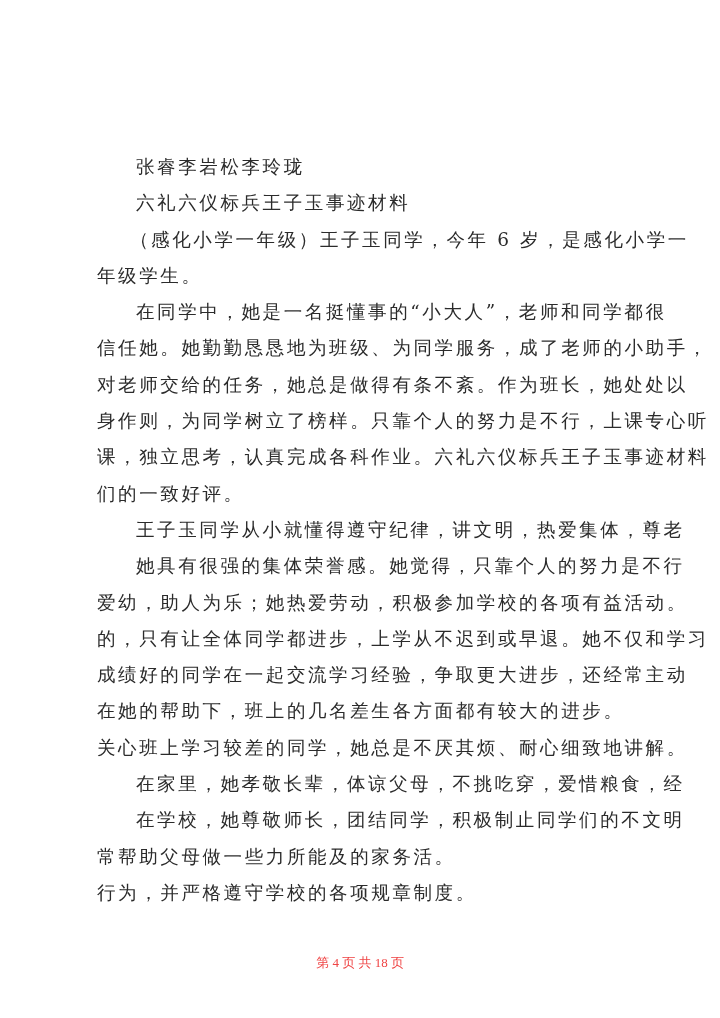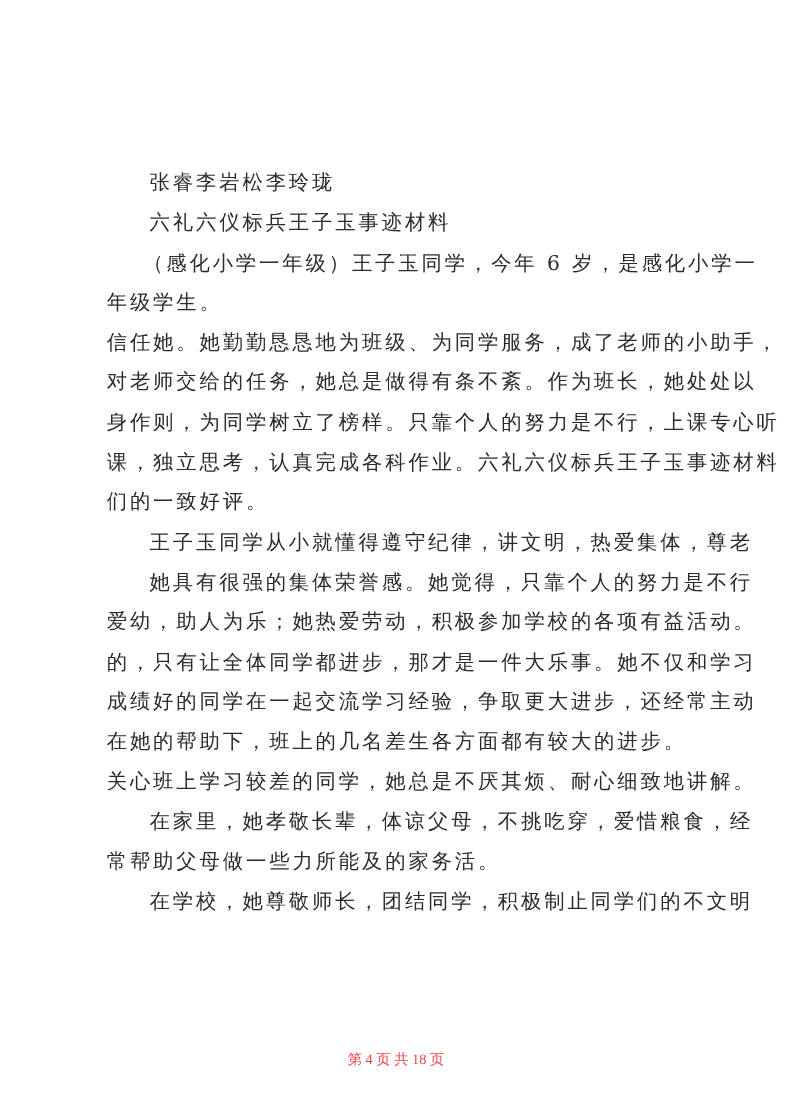--- a/index.html
+++ b/index.html
@@ -56,31 +56,33 @@
   </style>
 </head>
 <body>
 
 <div class="page">
   <div class="body-text">
     <div class="line indent">张睿李岩松李玲珑</div>
     <div class="line indent">六礼六仪标兵王子玉事迹材料</div>
     <div class="line indent-paren">（感化小学一年级）王子玉同学，今年 6 岁，是感化小学一</div>
     <div class="line">年级学生。</div>
+    <div class="line indent">在同学中，她是一名挺懂事的“小大人”，老师和同学都很</div>
     <div class="line">信任她。她勤勤恳恳地为班级、为同学服务，成了老师的小助手，</div>
     <div class="line">对老师交给的任务，她总是做得有条不紊。作为班长，她处处以</div>
     <div class="line">身作则，为同学树立了榜样。只靠个人的努力是不行，上课专心听</div>
     <div class="line">课，独立思考，认真完成各科作业。六礼六仪标兵王子玉事迹材料</div>
     <div class="line">们的一致好评。</div>
     <div class="line indent">王子玉同学从小就懂得遵守纪律，讲文明，热爱集体，尊老</div>
     <div class="line indent">她具有很强的集体荣誉感。她觉得，只靠个人的努力是不行</div>
     <div class="line">爱幼，助人为乐；她热爱劳动，积极参加学校的各项有益活动。</div>
-    <div class="line">的，只有让全体同学都进步，那才是一件大乐事。她不仅和学习</div>
+    <div class="line">的，只有让全体同学都进步，上学从不迟到或早退。她不仅和学习</div>
     <div class="line">成绩好的同学在一起交流学习经验，争取更大进步，还经常主动</div>
     <div class="line">在她的帮助下，班上的几名差生各方面都有较大的进步。</div>
     <div class="line">关心班上学习较差的同学，她总是不厌其烦、耐心细致地讲解。</div>
     <div class="line indent">在家里，她孝敬长辈，体谅父母，不挑吃穿，爱惜粮食，经</div>
+    <div class="line indent">在学校，她尊敬师长，团结同学，积极制止同学们的不文明</div>
     <div class="line">常帮助父母做一些力所能及的家务活。</div>
-    <div class="line indent">在学校，她尊敬师长，团结同学，积极制止同学们的不文明</div>
+    <div class="line">行为，并严格遵守学校的各项规章制度。</div>
   </div>
 
   <div class="footer">第 4 页  共 18 页</div>
 </div>
 
 </body></html>

